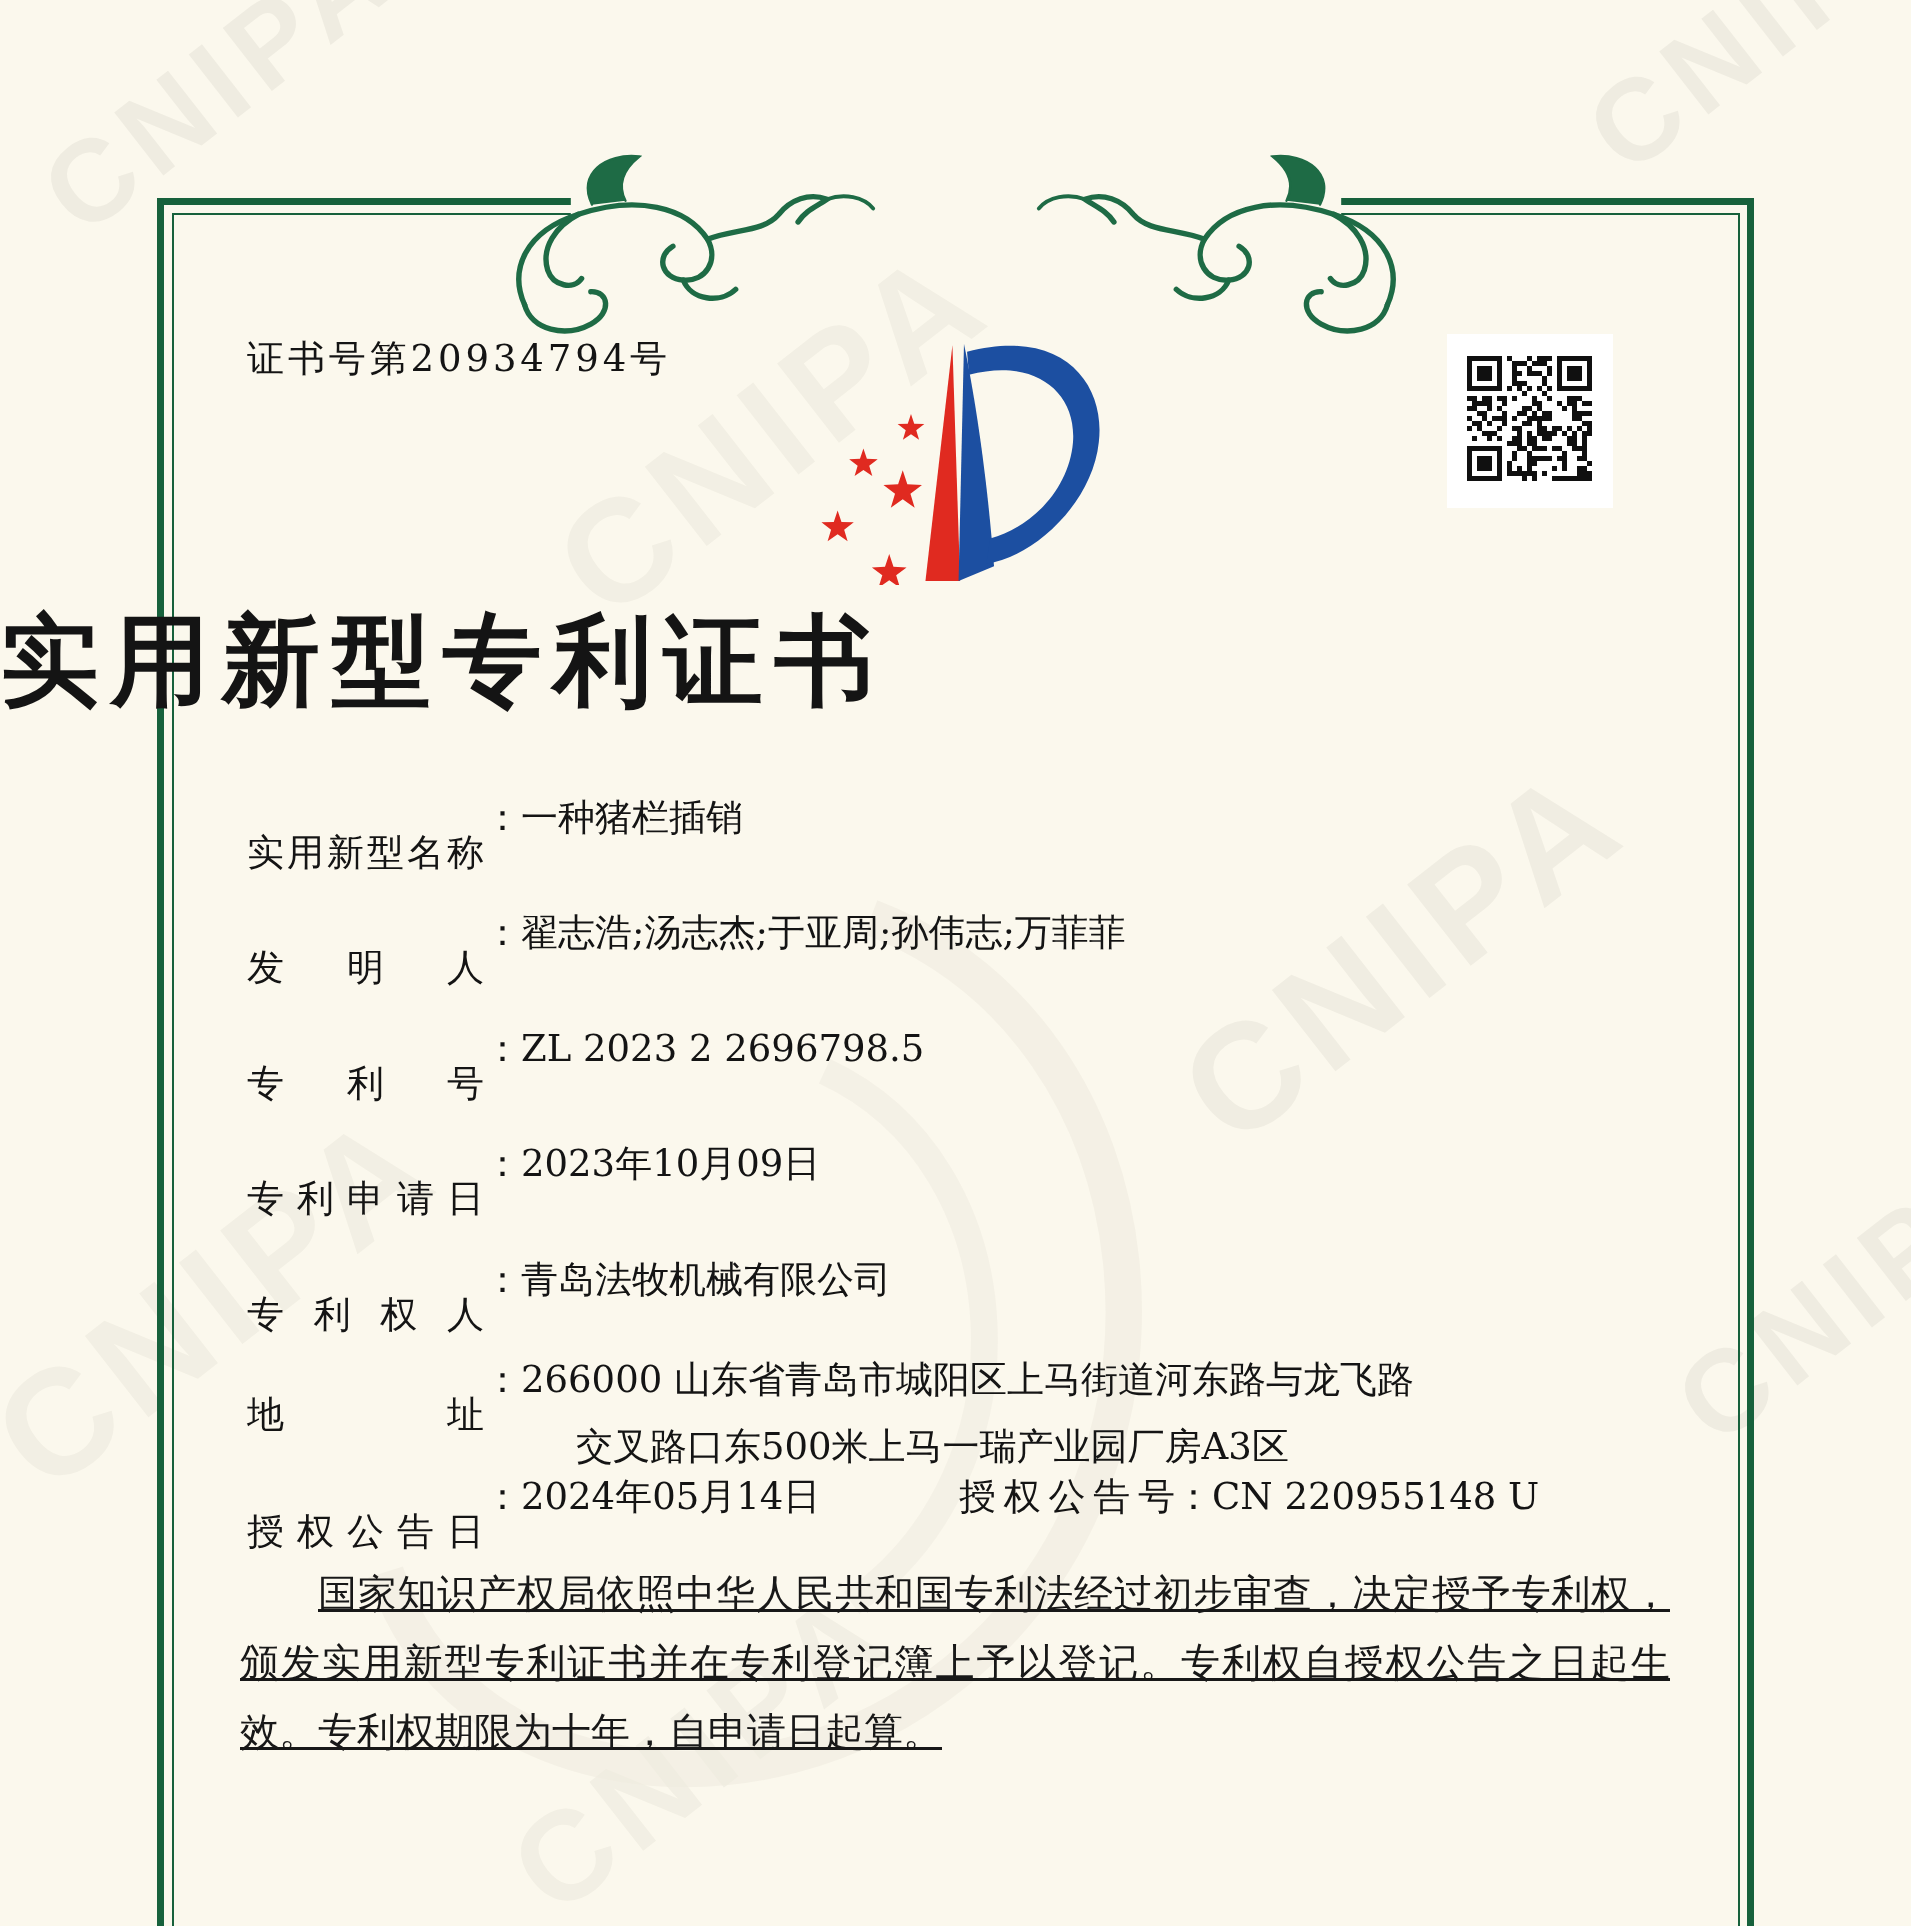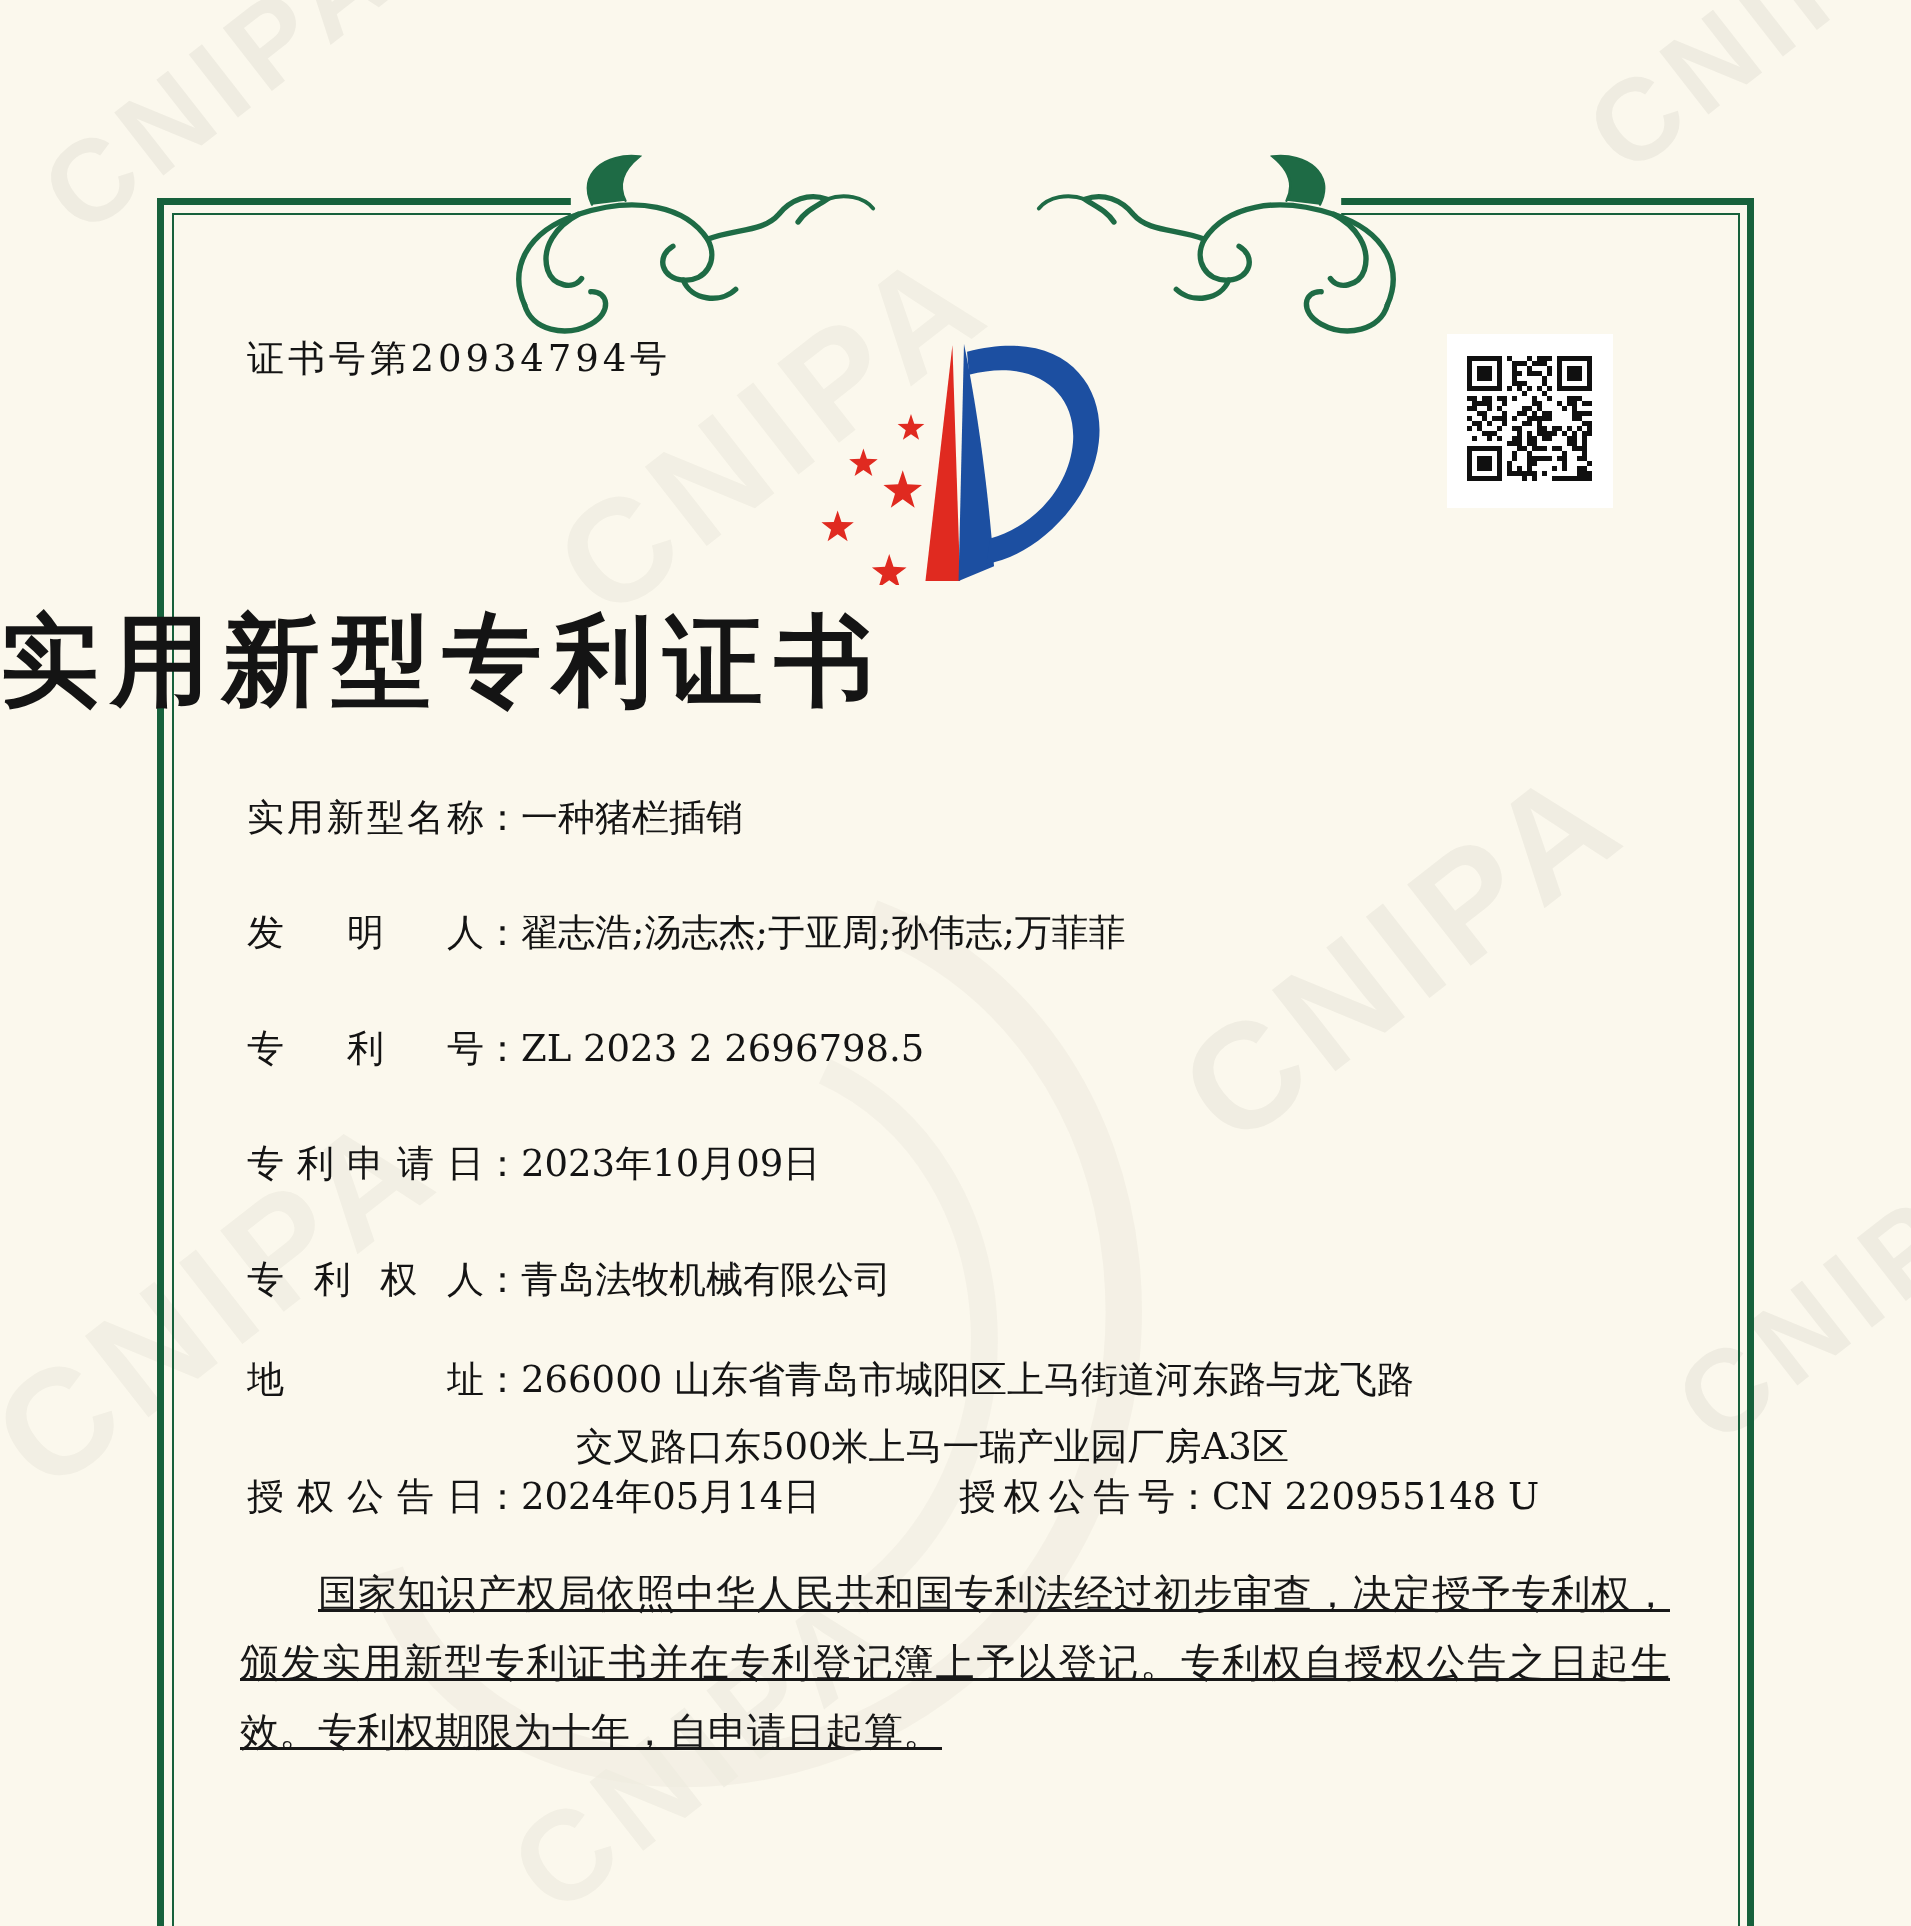--- a/index.html
+++ b/index.html
@@ -20,21 +20,21 @@
   
   .cert-no{position:absolute;left:247px;top:334px;font-size:37px;letter-spacing:3.9px;}
   .logo{position:absolute;left:786px;top:311px;}
   .qr-patch{position:absolute;left:1447px;top:334px;width:166px;height:174px;background:#fff;}
   .qr-patch svg{position:absolute;left:20px;top:22.3px;}
   .title{position:absolute;left:0;top:596px;width:100%;text-align:left;
          font-size:99px;font-weight:bold;letter-spacing:11.6px;}
 
   
   .row{position:absolute;left:247px;font-size:37px;white-space:nowrap;}
-  .flabel{display:inline-block;width:237px;text-align:justify;text-align-last:justify;vertical-align:top;}
+  .flabel{display:inline-block;width:237px;text-align:justify;text-align-last:justify;vertical-align:top;margin-top:35px;}
   .flabel5{display:inline-block;width:216px;text-align:justify;text-align-last:justify;vertical-align:top;}
   .addr2{position:absolute;left:576px;top:1422px;font-size:37px;white-space:nowrap;}
   .row-grantno{position:absolute;left:959px;top:1472px;font-size:37px;white-space:nowrap;}
 
   
   .paras{position:absolute;left:240px;top:1559px;width:1430px;font-size:39px;line-height:69px;
          text-align:justify;color:#181818;text-decoration:underline;}
   .paras p{margin:0;text-indent:78px;}
 
   .orn{position:absolute;}

